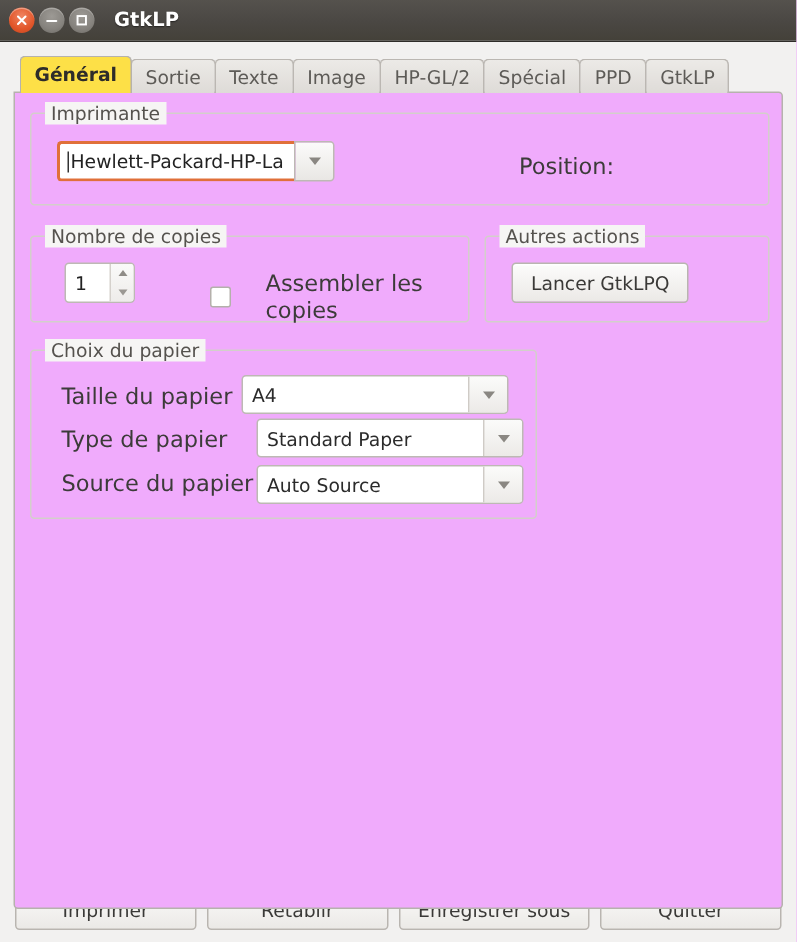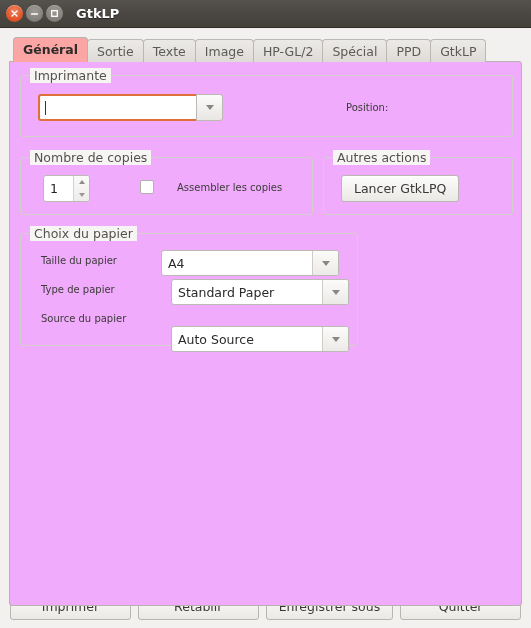--- a/index.html
+++ b/index.html
@@ -74,21 +74,21 @@
     border: 1px solid #bbb7b2;
     border-bottom: none;
     border-top-left-radius: 4px;
     border-top-right-radius: 4px;
     margin-right: -1px;
     white-space: nowrap;
   }
   .tab.active {
     height: 25px;
     line-height: 24px;
-    background: #fca5a5;
+    background: #fde047;
     color: #2e2c2a;
     font-weight: bold;
     border-color: #b6b2ad;
     position: relative;
     z-index: 4;
   }
   .panel {
     position: absolute;
     left: 0; right: 0;
     top: 24px;
@@ -230,21 +230,21 @@
     padding: 0 12px;
     background: linear-gradient(to bottom, #fcfcfb 0%, #ebe9e6 100%);
     border: 1px solid #b9b5b0;
     border-radius: 3px;
     font-size: 12.5px;
     color: #3a3937;
     white-space: nowrap;
     box-shadow: inset 0 1px 0 #fff;
   }
 
-  .lbl { font-size: 10px; color: #3c3b39; }
+  .lbl { font-size: 15px; color: #3c3b39; }
 
   
   .actionbar {
     position: absolute;
     left: 0; right: 0; bottom: 0;
     height: 44px;
     display: flex;
     align-items: center;
     justify-content: space-between;
     padding: 0 10px;
@@ -289,20 +289,21 @@
 
   <div class="panel">
     <div class="panel-inner">
 
       <div class="frame" style="left:10px; top:13px; width:493px; height:62px;">
         <div class="legend">Imprimante</div>
 
         <div style="position:absolute; left:17px; top:18px; display:flex; align-items:center;">
           <div class="entry" style="width:158px;">
             <span class="caret"></span>
+              <span>Hewlett-Packard-HP-La</span>
           </div>
           <div class="arrowbtn">
             <span class="tri"></span>
           </div>
         </div>
 
         <div style="position:absolute; left:325px; top:26px;" class="lbl">Position:</div>
         <div style="position:absolute; left:400px; top:26px;" class="lbl"></div>
       </div>
 
@@ -341,21 +342,21 @@
 
         <div style="position:absolute; left:20px; top:50px;" class="lbl">Type de papier</div>
         <div class="combo" style="position:absolute; left:150px; top:45px; width:178px;gap:22px;">
           <span class="ctext">Standard Paper</span>
           <span class="cbtn">
             <span class="tri"></span>
           </span>
         </div>
 
         <div style="position:absolute; left:20px; top:79px;" class="lbl">Source du papier</div>
-        <div class="combo" style="position:absolute; left:150px; top:92px; width:178px;">
+        <div class="combo" style="position:absolute; left:150px; top:76px; width:178px;">
           <span class="ctext">Auto Source</span>
           <span class="cbtn">
             <span class="tri"></span>
           </span>
         </div>
       </div>
 
     </div>
   </div>
 </div>

